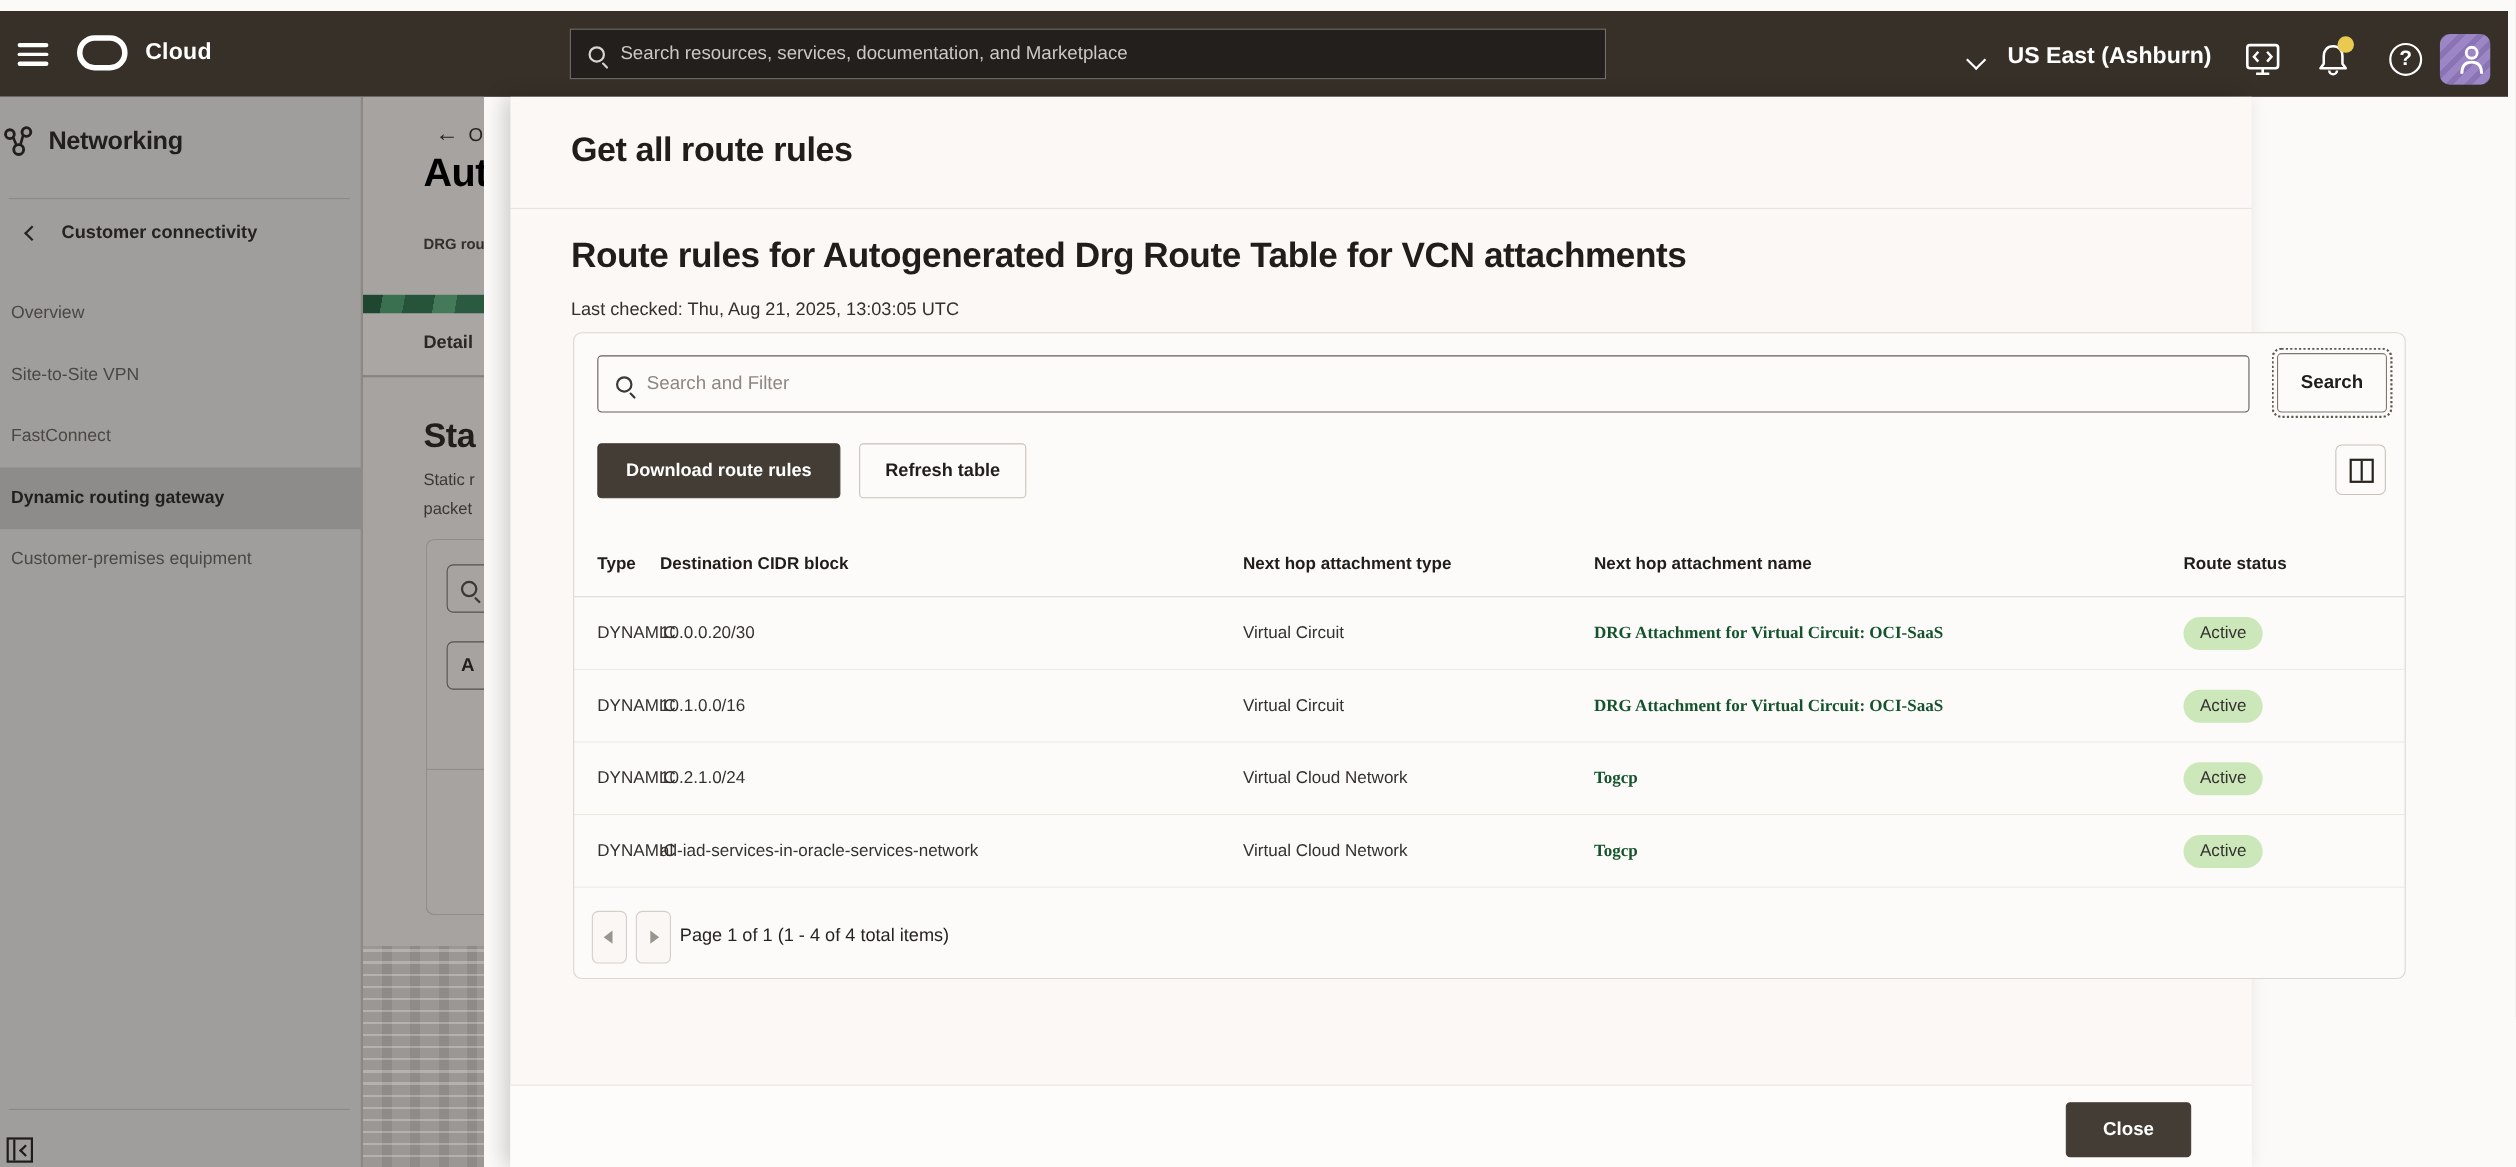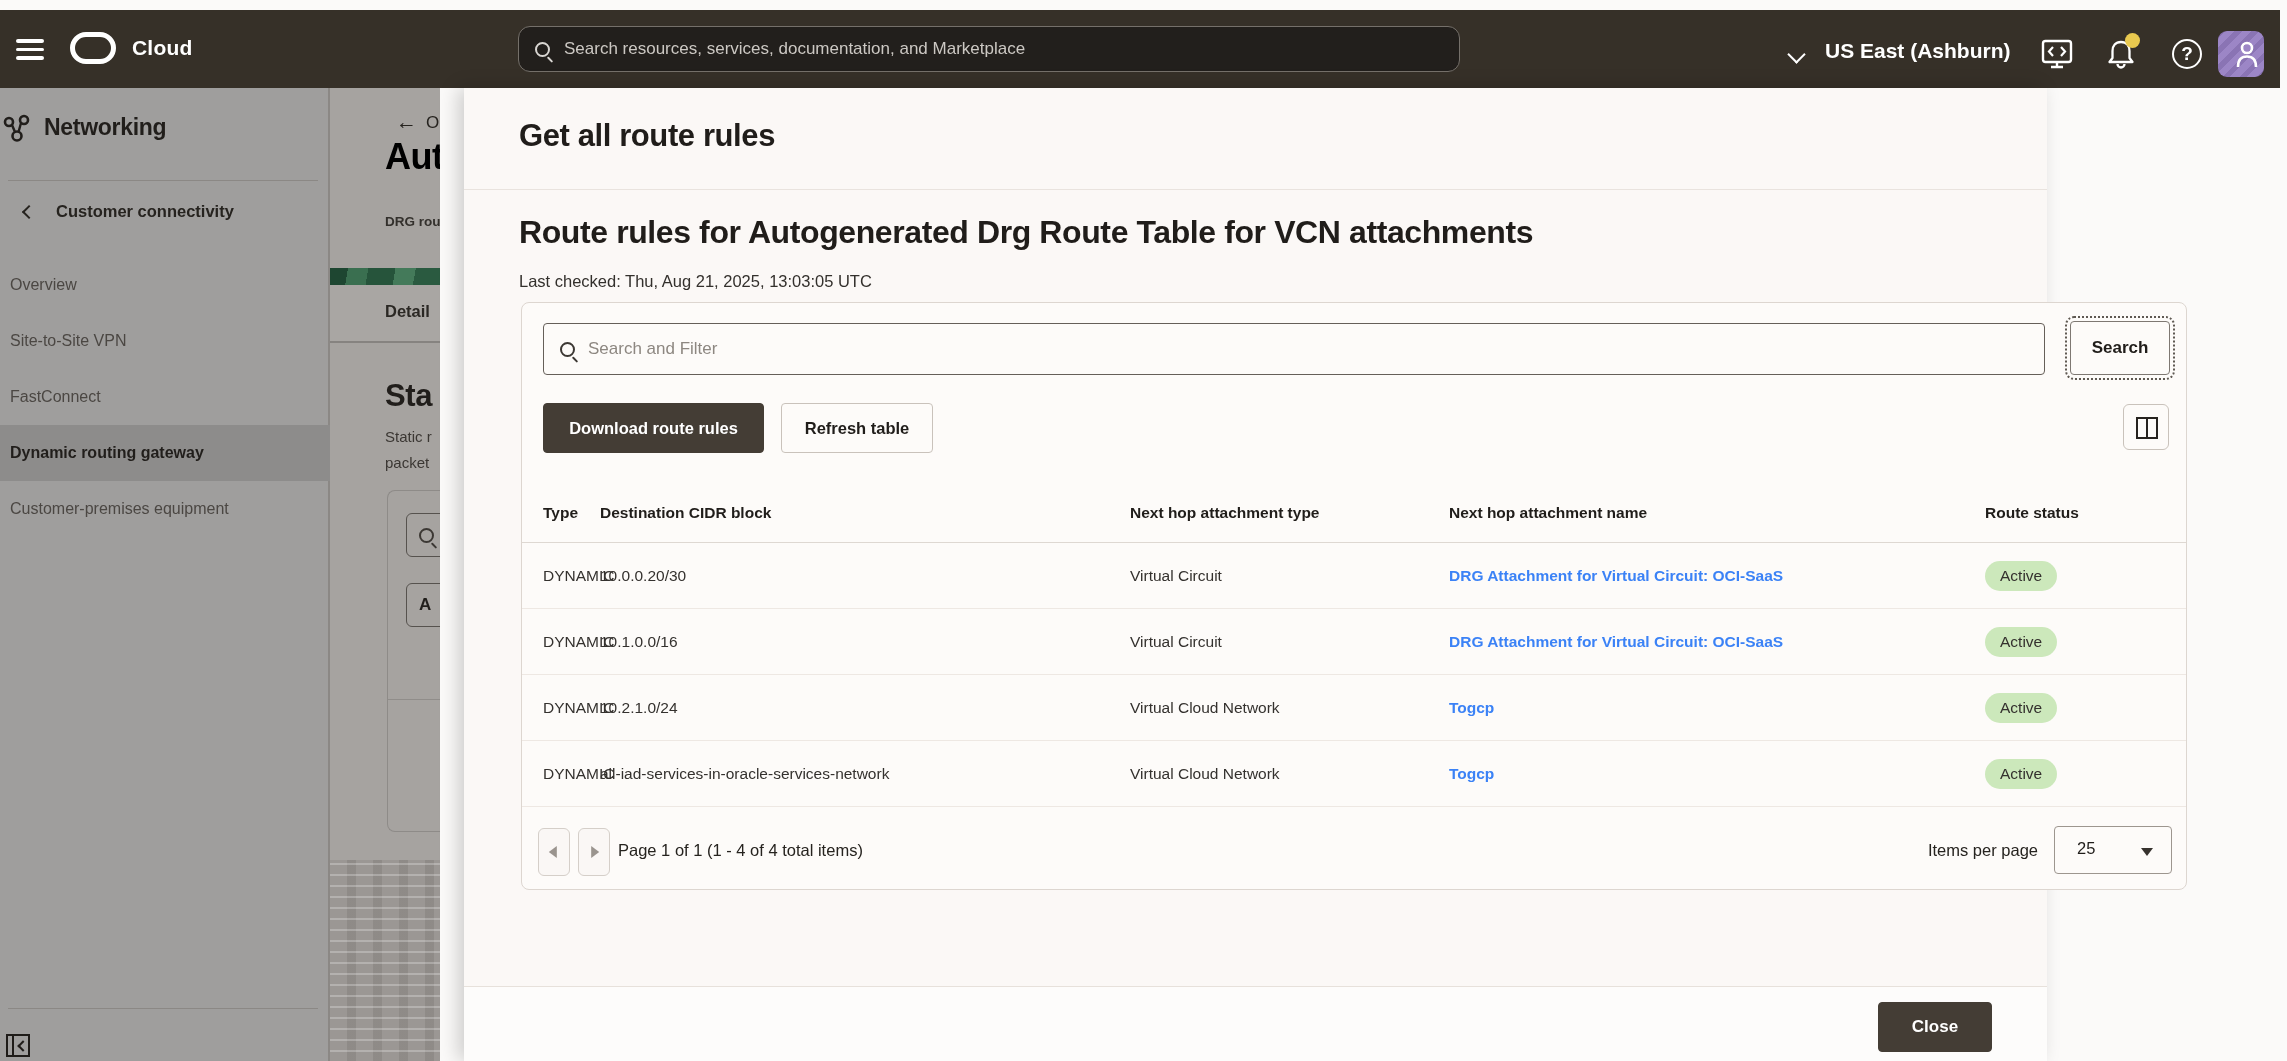--- a/index.html
+++ b/index.html
@@ -7,21 +7,21 @@
   body { font-family:"Liberation Sans","DejaVu Sans",sans-serif; color:#26231f; }
   .screen { position:relative; width:2287px; height:1061px; background:#fbfaf9; overflow:hidden; }
 
   
   .top-strip { position:absolute; left:0; top:0; width:2287px; height:10px; background:#fbfaf9; }
   .topbar { position:absolute; left:0; top:10px; width:2280px; height:78px; background:#363028; }
   .hamburger { position:absolute; left:16px; top:24px; width:32px; height:30px; cursor:pointer; }
   .hamburger i { display:block; width:28px; height:3.5px; background:#fff; border-radius:2px; margin:5px 0; }
   .o-logo { position:absolute; left:70px; top:22px; width:46px; height:32px; border:5px solid #fff; border-radius:16px; }
   .brand { position:absolute; left:132px; top:26px; font-size:21px; font-weight:700; color:#fff; letter-spacing:.2px; }
-  .g-search { position:absolute; left:518px; top:16px; width:942px; height:46px; background:#221f1c; border:1.5px solid #75706a; border-radius:12px; display:flex; align-items:center; padding-left:16px; }
+  .g-search { position:absolute; left:518px; top:16px; width:942px; height:46px; background:#221f1c; border:1.5px solid #75706a; border-radius:0; display:flex; align-items:center; padding-left:16px; }
   .g-search input { flex:1; background:transparent; border:none; outline:none; color:#e8e5e2; font-size:17px; font-family:inherit; padding-left:14px; }
   .g-search input::placeholder { color:#ccc8c3; opacity:1; }
   .mag { position:relative; width:15px; height:15px; border:2.2px solid #d9d6d2; border-radius:50%; flex:0 0 auto; }
   .mag::after { content:""; position:absolute; width:2.2px; height:7px; background:#d9d6d2; left:12px; top:12px; transform:rotate(-45deg); border-radius:2px; }
   .mag.dark, .mag.dark::after { border-color:#3c3834; background-color:transparent; }
   .mag.dark::after { background:#3c3834; }
   .chev-down { position:absolute; left:1790px; top:38px; width:13px; height:13px; border-right:2.6px solid #fff; border-bottom:2.6px solid #fff; transform:rotate(45deg); cursor:pointer; }
   .region { position:absolute; left:1825px; top:29px; font-size:21px; font-weight:700; color:#fff; cursor:pointer; }
   .tb-ico { position:absolute; top:27px; width:34px; height:34px; cursor:pointer; }
   .bell-dot { position:absolute; right:-2px; top:-4px; width:15px; height:15px; border-radius:50%; background:#e9c94f; }
@@ -82,21 +82,21 @@
   .colmgr { position:absolute; left:1601px; top:101px; width:46px; height:46px; background:#fdfbf9; border:1px solid #c9c2bb; border-radius:6px; cursor:pointer; }
   .colmgr i { position:absolute; left:12px; top:12px; width:22px; height:22px; border:2.4px solid #26231f; }
   .colmgr i::after { content:""; position:absolute; left:7.5px; top:0; bottom:0; width:2.4px; background:#26231f; }
 
   .thead { position:absolute; left:0; right:0; top:180px; height:60px; border-bottom:1px solid #ded8d2; }
   .trow { position:absolute; left:0; right:0; height:66px; border-bottom:1px solid #eee8e3; }
   .thead > span, .trow > span, .trow > a { position:absolute; top:50%; transform:translateY(-50%); white-space:nowrap; }
   .c1 { left:21px; } .c2 { left:78px; } .c3 { left:608px; } .c4 { left:927px; } .c5 { left:1463px; }
   .thead span { font-size:15.5px; font-weight:700; color:#201d1a; }
   .trow span { font-size:15.5px; color:#34312e; }
-  .trow a { font-size:15.5px; font-weight:700; color:#3b82f6; text-decoration:none; cursor:pointer; }
+  .trow a { font-size:15.5px; font-weight:700; color:#14532d; text-decoration:none; cursor:pointer;font-family:Liberation Serif, serif; }
   .badge { display:inline-block; background:#cce8bb; color:#23201d; font-size:14.5px; font-weight:400; padding:6px 15px; border-radius:15px; }
 
   .pager { position:absolute; left:0; right:0; top:508px; height:79px; }
   .pg-btn { position:absolute; top:17px; width:32px; height:48px; background:#faf7f5; border:1px solid #d5cfc9; border-radius:6px; cursor:pointer; }
   .pg-prev { left:16px; } .pg-next { left:56px; }
   .tri { position:absolute; left:50%; top:50%; width:0; height:0; border:6px solid transparent; }
   .tri.l { border-right:8px solid #9a948e; transform:translate(-65%,-50%); border-left:none; }
   .tri.r { border-left:8px solid #9a948e; transform:translate(-35%,-50%); border-right:none; }
   .pg-summary { position:absolute; left:96px; top:0; height:79px; line-height:79px; font-size:16.5px; color:#26231f; }
   .ipp { position:absolute; right:14px; top:15px; display:flex; align-items:center; gap:16px; }
@@ -267,27 +267,20 @@
       </div>
 
       <div class="pager">
         <div class="pg-btn pg-prev">
             <span class="tri l"></span>
           </div>
         <div class="pg-btn pg-next">
             <span class="tri r"></span>
           </div>
         <div class="pg-summary">Page 1 of 1 (1 - 4 of 4 total items)</div>
-        <div class="ipp">
-          <span class="ipp-label">Items per page</span>
-          <div class="ipp-select">
-            <span class="ipp-value">25</span>
-            <span class="caret"></span>
-          </div>
-        </div>
       </div>
     </div>
 
     <div class="panel-footer">
       <button class="btn btn-dark close-btn">Close</button>
     </div>
   </div>
 
 </div>
 

